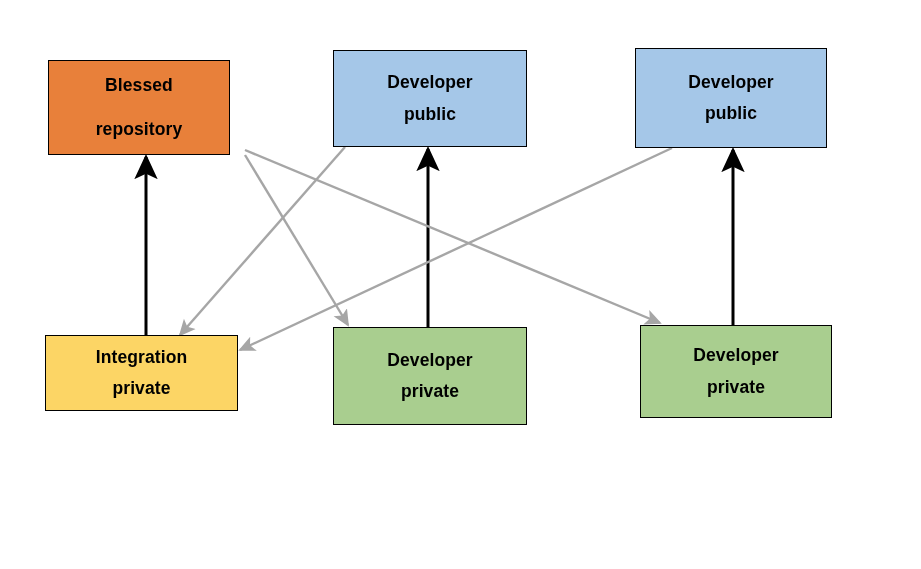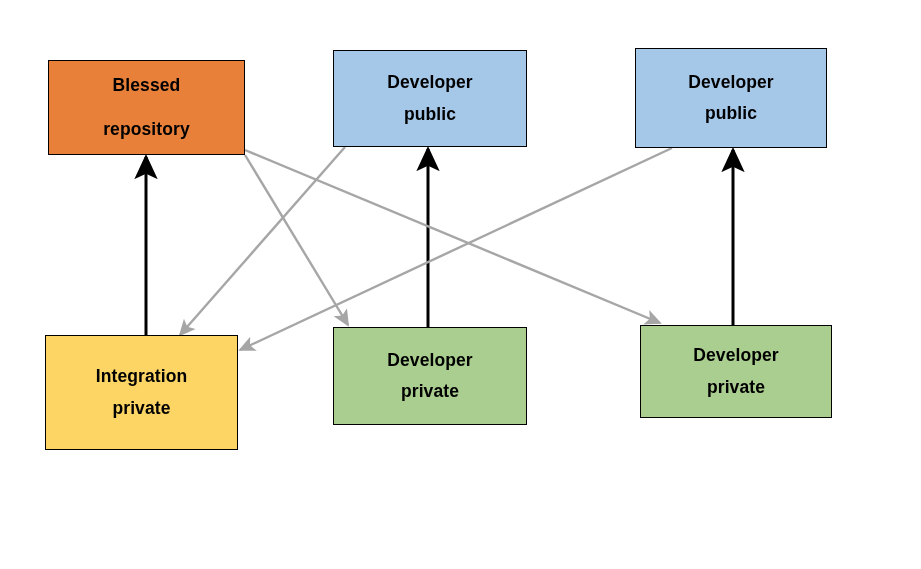--- a/index.html
+++ b/index.html
@@ -65,36 +65,36 @@
         <line x1="146" y1="335" x2="146" y2="157" stroke="#000000" stroke-width="3" marker-end="url(#head-black)"></line>
         <line x1="428" y1="327" x2="428" y2="149" stroke="#000000" stroke-width="3" marker-end="url(#head-black)"></line>
         <line x1="733" y1="325" x2="733" y2="150" stroke="#000000" stroke-width="3" marker-end="url(#head-black)"></line>
         <line x1="245" y1="155" x2="348" y2="325" stroke="#A6A6A6" stroke-width="2.4" marker-end="url(#head-gray)"></line>
         <line x1="245" y1="150" x2="660" y2="323" stroke="#A6A6A6" stroke-width="2.4" marker-end="url(#head-gray)"></line>
         <line x1="345" y1="147" x2="180" y2="335" stroke="#A6A6A6" stroke-width="2.4" marker-end="url(#head-gray)"></line>
         <line x1="672" y1="148" x2="240" y2="350" stroke="#A6A6A6" stroke-width="2.4" marker-end="url(#head-gray)"></line>
       </g>
   </svg>
 
-  <div class="node" style="left: 48px; top: 60px; width: 197px; height: 95px; background: rgb(232, 128, 58); border-color: rgb(0, 0, 0); gap: 12px;">
+  <div class="node" style="left: 48px; top: 60px; width: 182px; height: 95px; background: rgb(232, 128, 58); border-color: rgb(0, 0, 0); gap: 12px;">
     <span class="line1">Blessed</span>
     <span class="line2">repository</span>
   </div>
 
   <div class="node" style="left: 333px; top: 50px; width: 194px; height: 97px; background: rgb(165, 199, 232); border-color: rgb(0, 0, 0);">
     <span class="line1">Developer</span>
     <span class="line2">public</span>
   </div>
 
   <div class="node" style="left: 635px; top: 48px; width: 192px; height: 100px; background: rgb(165, 199, 232); border-color: rgb(0, 0, 0);">
     <span class="line1">Developer</span>
     <span class="line2">public</span>
   </div>
 
-  <div class="node" style="left: 45px; top: 335px; width: 193px; height: 115px; background: rgb(252, 213, 101); border-color: rgb(0, 0, 0);">
+  <div class="node" style="left: 45px; top: 335px; width: 193px; height: 76px; background: rgb(252, 213, 101); border-color: rgb(0, 0, 0);">
     <span class="line1">Integration</span>
     <span class="line2">private</span>
   </div>
 
   <div class="node" style="left: 333px; top: 327px; width: 194px; height: 98px; background: rgb(169, 206, 143); border-color: rgb(0, 0, 0);">
     <span class="line1">Developer</span>
     <span class="line2">private</span>
   </div>
 
   <div class="node" style="left: 640px; top: 325px; width: 192px; height: 93px; background: rgb(169, 206, 143); border-color: rgb(0, 0, 0);">

